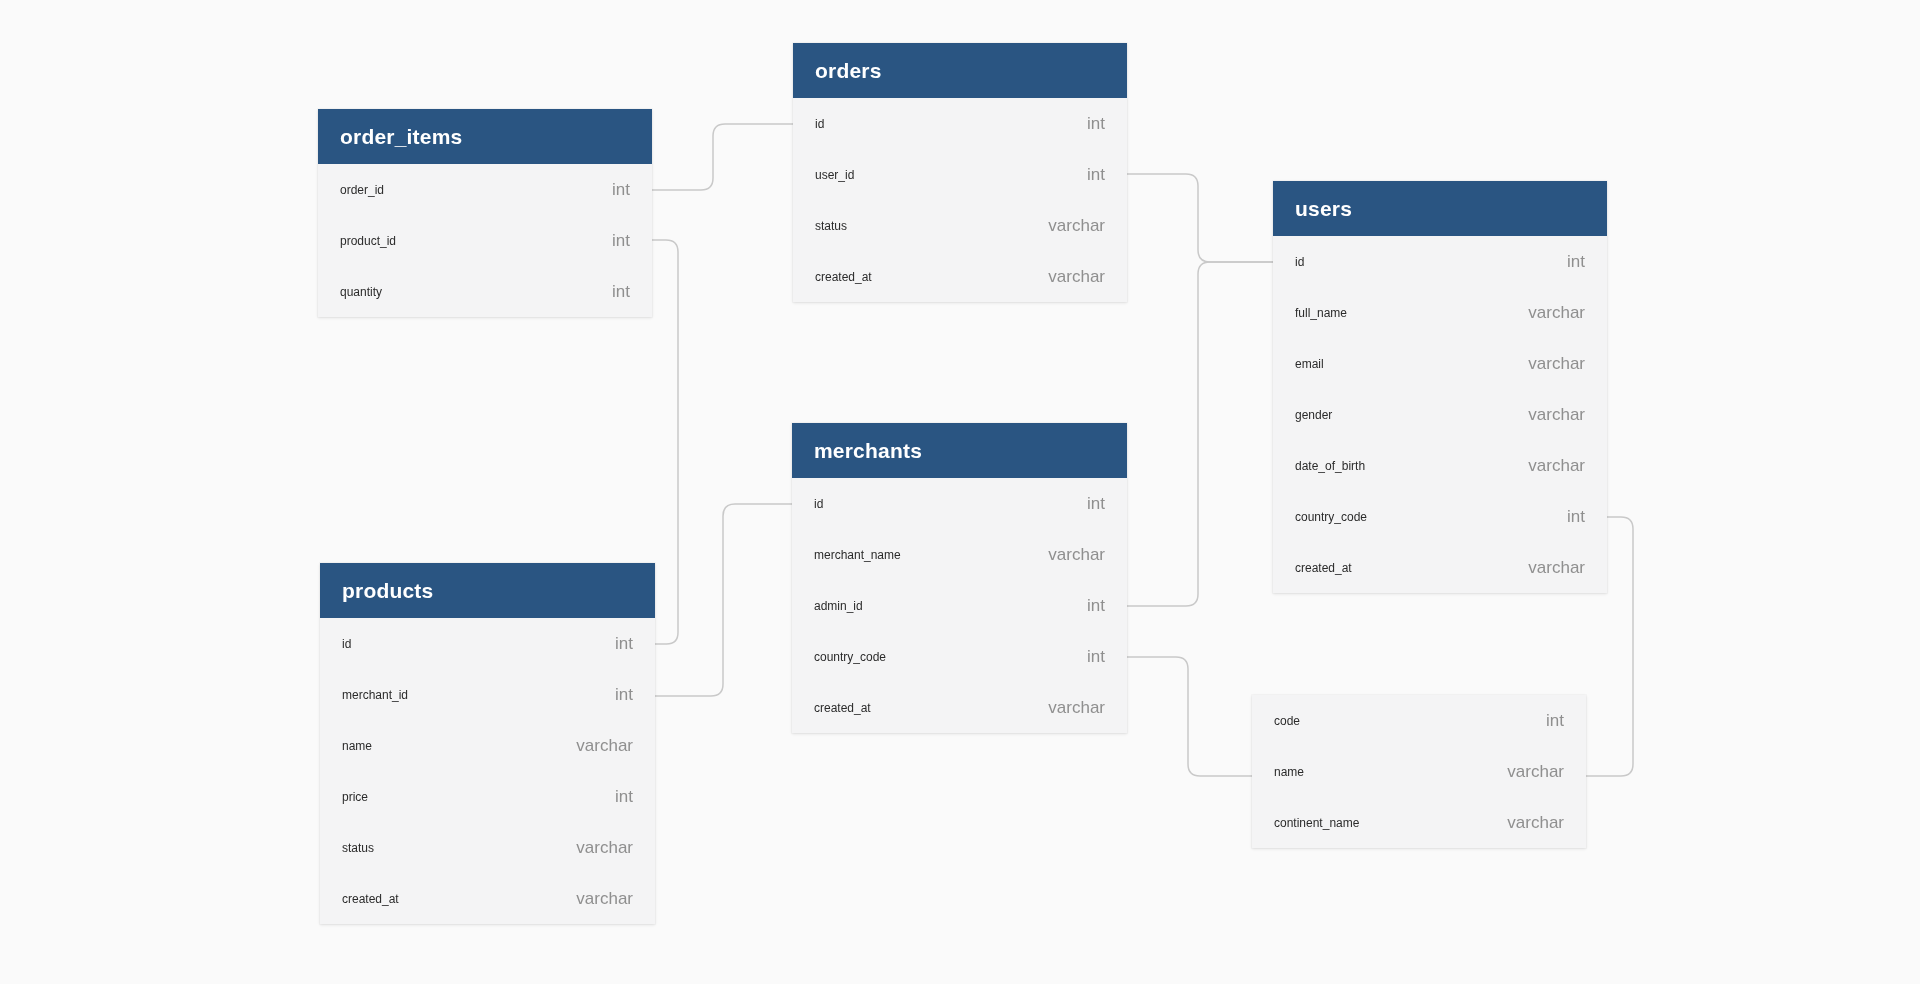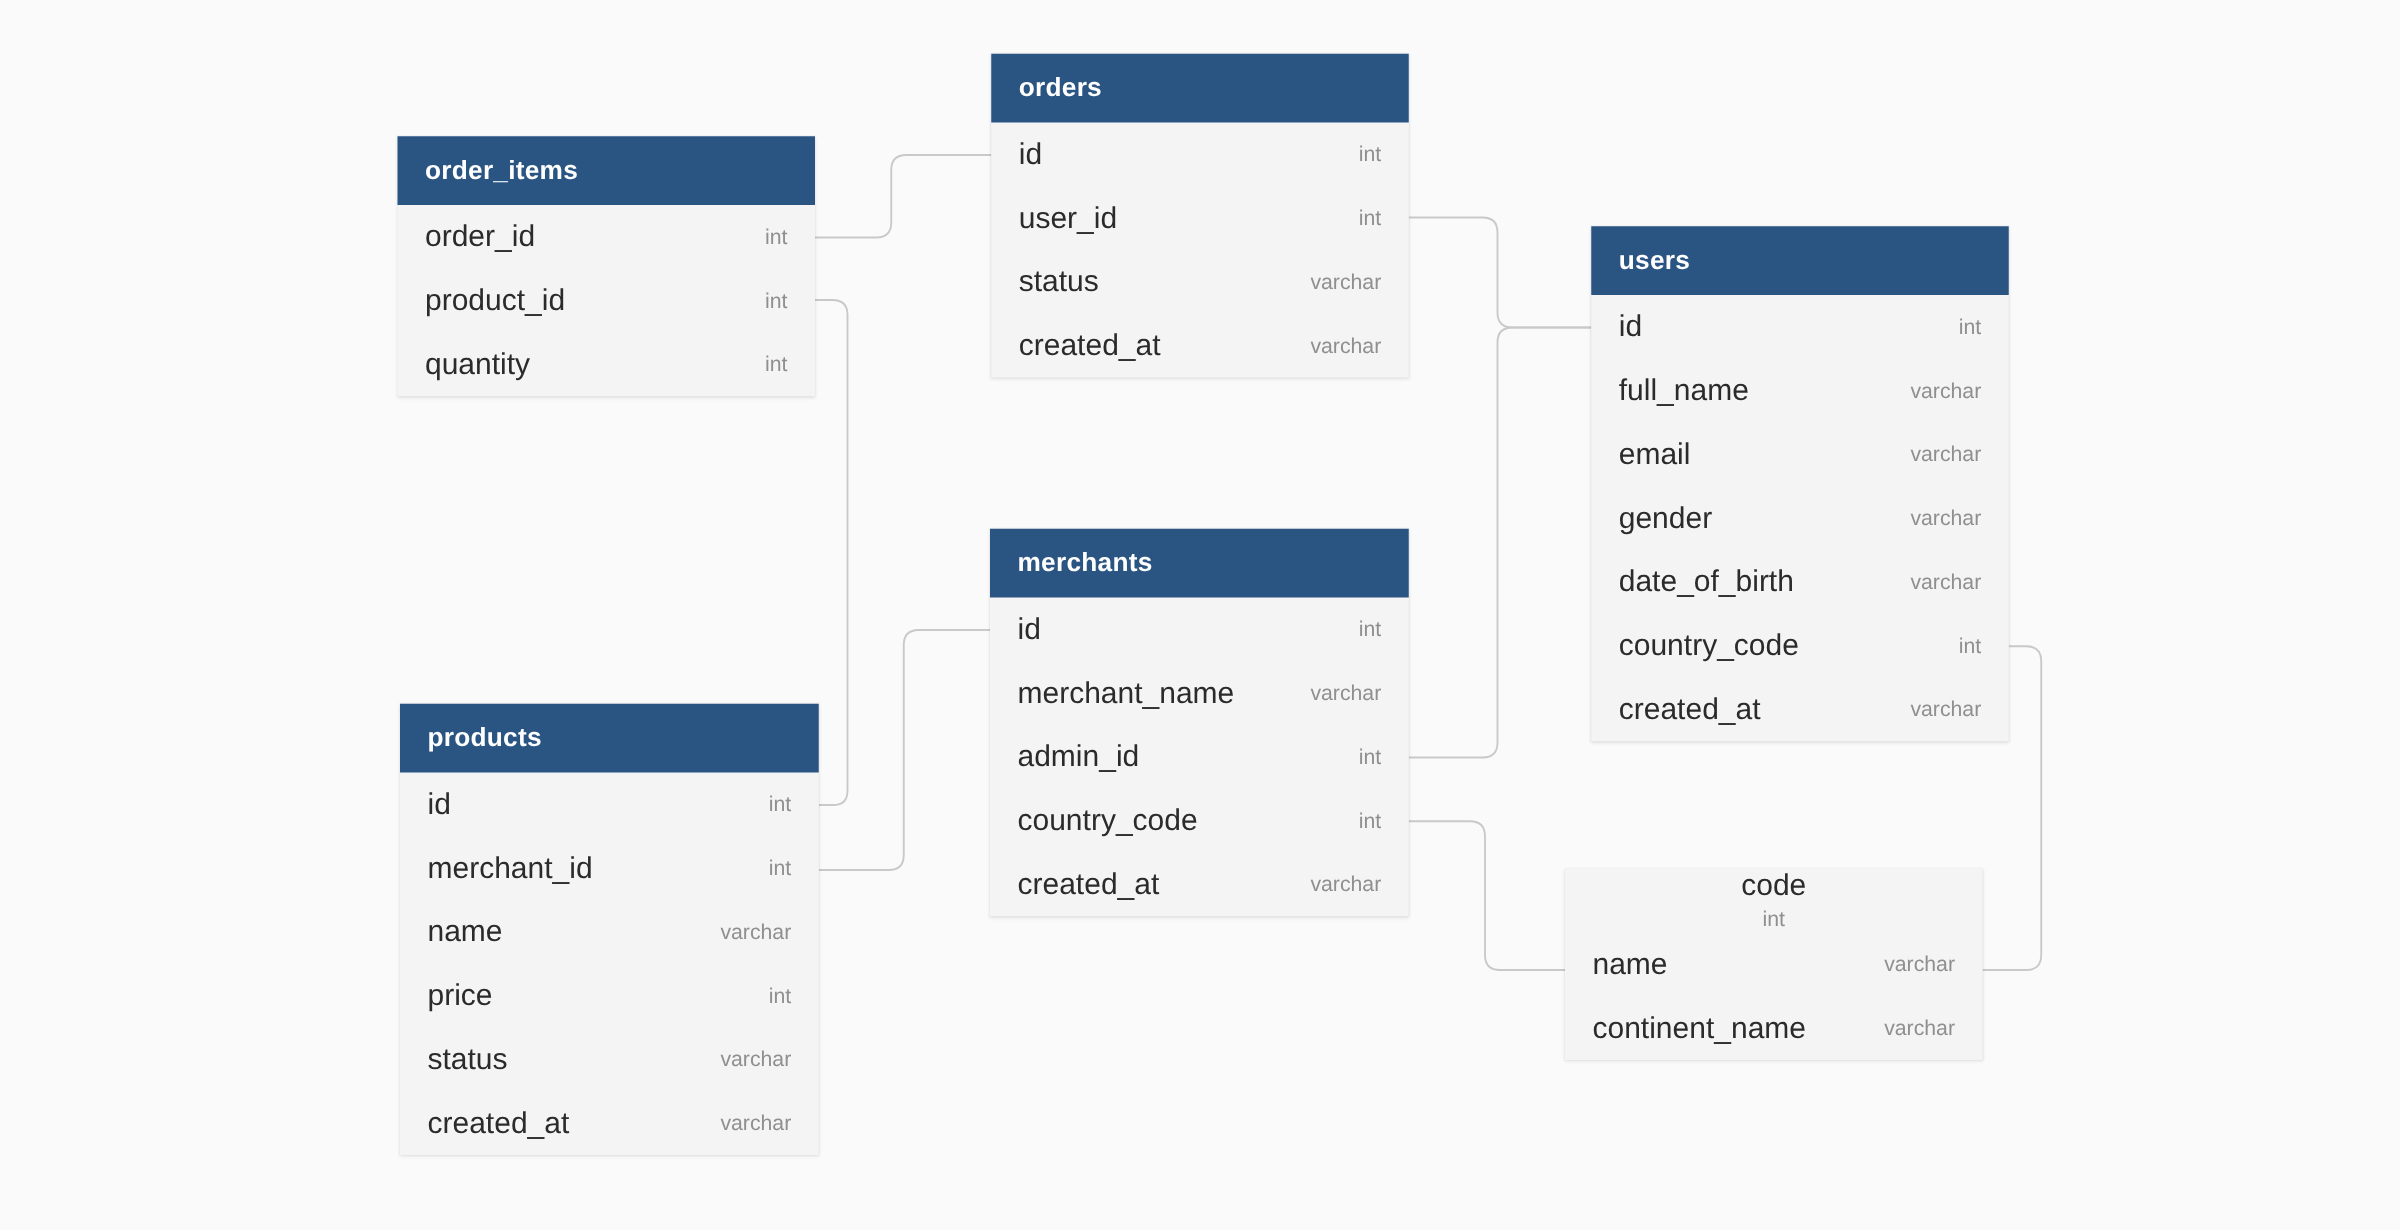--- a/index.html
+++ b/index.html
@@ -40,21 +40,21 @@
     letter-spacing: 0.2px;
     cursor: move;
   }
   .db-table-row {
     display: flex;
     align-items: center;
     justify-content: space-between;
     padding: 0 22px;
   }
   .field-name {
-    font-size: 24px;
+    font-size: 12px;
     color: #2b2b2b;
   }
   .field-type {
     font-size: 17px;
     color: #8f8f8f;
   }
 </style>
 </head>
 <body>
 
@@ -188,21 +188,21 @@
         <div class="db-table-row" style="height: 51px;">
           <span class="field-name" style="color: rgb(43, 43, 43);">status</span>
           <span class="field-type" style="color: rgb(143, 143, 143);">varchar</span>
         </div>
         <div class="db-table-row" style="height: 51px;">
           <span class="field-name" style="color: rgb(43, 43, 43);">created_at</span>
           <span class="field-type" style="color: rgb(143, 143, 143);">varchar</span>
         </div>
       </div>
       <div class="db-table" style="left: 1252px; top: 695px; width: 334px; background: rgb(244, 244, 245);">
-        <div class="db-table-row" style="height: 51px; flex-direction: column;">
+        <div class="db-table-row" style="height: 51px;">
           <span class="field-name" style="color: rgb(43, 43, 43);">code</span>
           <span class="field-type" style="color: rgb(143, 143, 143);">int</span>
         </div>
         <div class="db-table-row" style="height: 51px;">
           <span class="field-name" style="color: rgb(43, 43, 43);">name</span>
           <span class="field-type" style="color: rgb(143, 143, 143);">varchar</span>
         </div>
         <div class="db-table-row" style="height: 51px;">
           <span class="field-name" style="color: rgb(43, 43, 43);">continent_name</span>
           <span class="field-type" style="color: rgb(143, 143, 143);">varchar</span>

